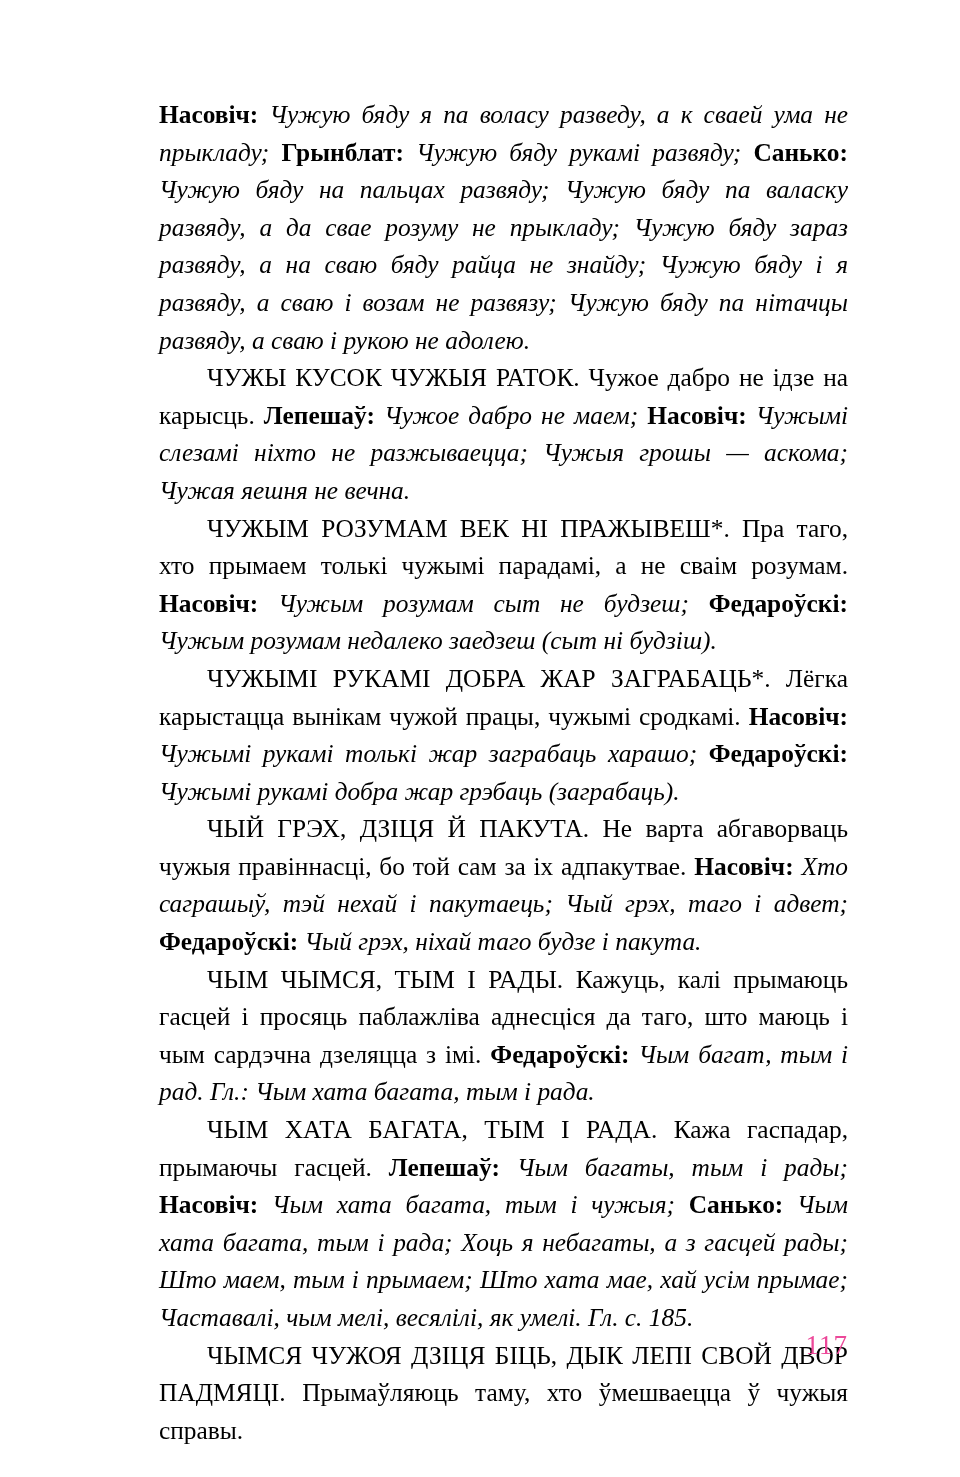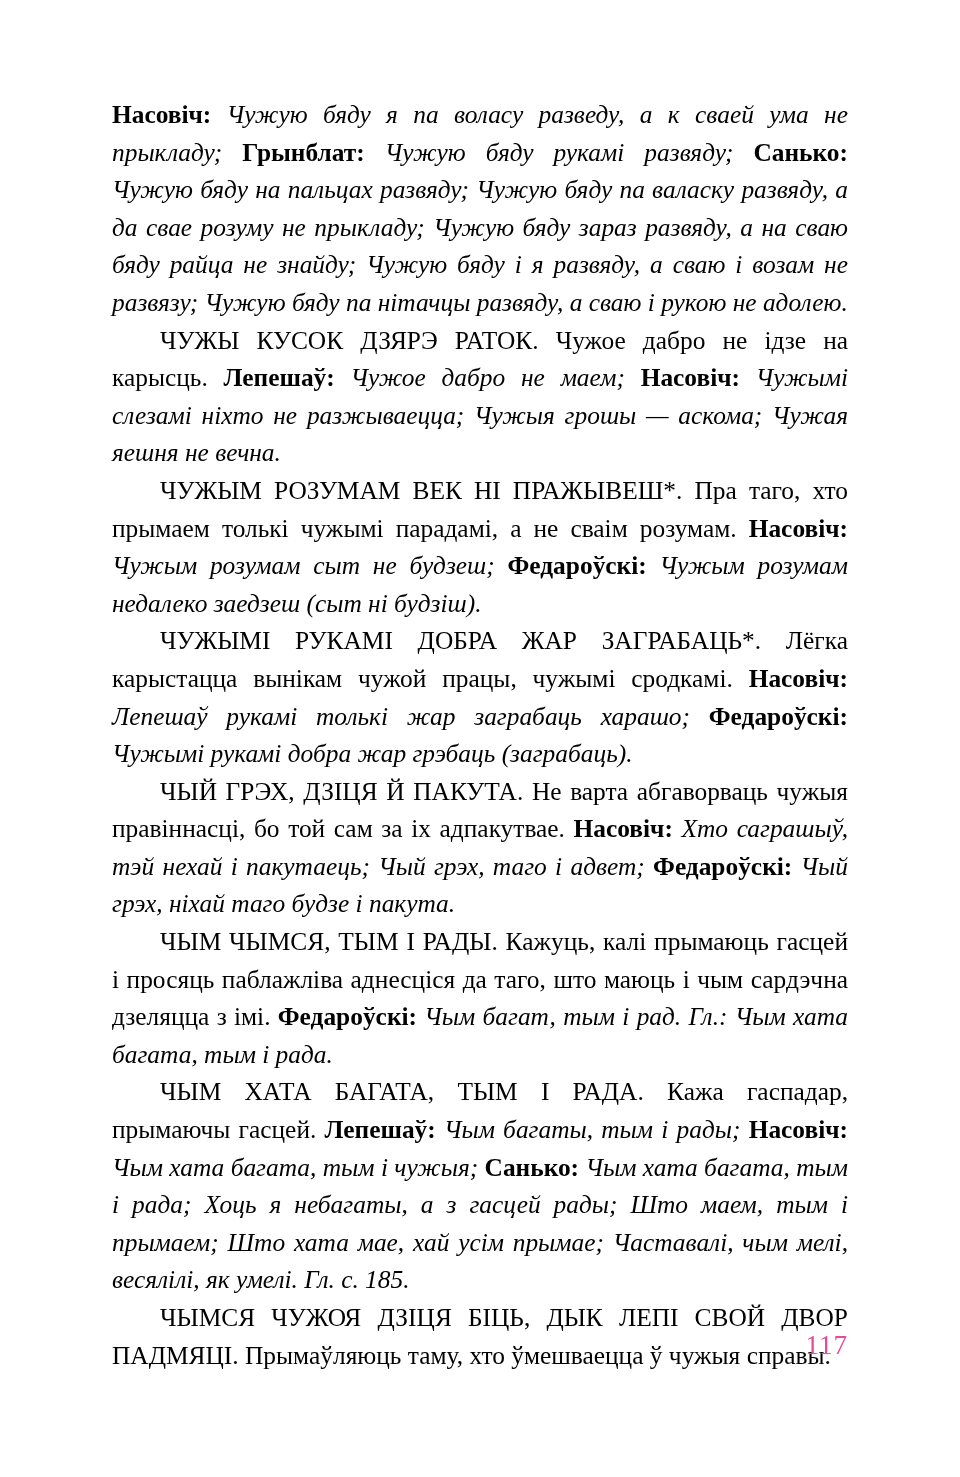--- a/index.html
+++ b/index.html
@@ -35,21 +35,21 @@
     padding: 0;
     text-align: justify;
   }
   .textblock p.indent {
     text-indent: 48px;
   }
   .textblock p.noindent {
     text-indent: 0;
   }
   
-  .textblock p { text-align-last: left; }
+  .textblock p { text-align-last: left; margin-left: 47px; }
 
   .hw {
     
     font-weight: 400;
     font-style: normal;
   }
   .src {
     
     font-weight: 700;
     font-style: normal;
@@ -87,42 +87,42 @@
     <p class="noindent">
       <span class="src">Насовіч:</span>
       <span class="cit">Чужую бяду я па воласу разведу, а к сваей ума не прыкладу;</span>
       <span class="src">Грынблат:</span>
       <span class="cit">Чужую бяду рукамі развяду;</span>
       <span class="src">Санько:</span>
       <span class="cit">Чужую бяду на пальцах развяду; Чужую бяду па валаску развяду, а да свае розуму не прыкладу; Чужую бяду зараз развяду, а на сваю бяду райца не знайду; Чужую бяду і я развяду, а сваю і возам не развязу; Чужую бяду па нітачцы развяду, а сваю і рукою не адолею.</span>
     </p>
 
     <p class="indent">
-      <span class="hw">ЧУЖЫ КУСОК ДЗЯРЭ РАТОК.</span>
+      <span class="hw">ЧУЖЫ КУСОК ЧУЖЫЯ РАТОК.</span>
       <span class="gloss">Чужое дабро не ідзе на карысць.</span>
       <span class="src">Лепешаў:</span>
       <span class="cit">Чужое дабро не маем;</span>
       <span class="src">Насовіч:</span>
       <span class="cit">Чужымі слезамі ніхто не разжываецца; Чужыя грошы — аскома; Чужая яешня не вечна.</span>
     </p>
 
     <p class="indent">
       <span class="hw">ЧУЖЫМ РОЗУМАМ ВЕК НІ ПРАЖЫВЕШ</span><span class="ast">*</span>.
       <span class="gloss">Пра таго, хто прымаем толькі чужымі парадамі, а не сваім розумам.</span>
       <span class="src">Насовіч:</span>
       <span class="cit">Чужым розумам сыт не будзеш;</span>
       <span class="src">Федароўскі:</span>
       <span class="cit">Чужым розумам недалеко заедзеш (сыт ні будзіш).</span>
     </p>
 
     <p class="indent">
       <span class="hw">ЧУЖЫМІ РУКАМІ ДОБРА ЖАР ЗАГРАБАЦЬ</span><span class="ast">*</span>.
       <span class="gloss">Лёгка карыстацца вынікам чужой працы, чужымі сродкамі.</span>
       <span class="src">Насовіч:</span>
-      <span class="cit">Лепешаў рукамі толькі жар заграбаць харашо;</span>
+      <span class="cit">Чужымі рукамі толькі жар заграбаць харашо;</span>
       <span class="src">Федароўскі:</span>
       <span class="cit">Чужымі рукамі добра жар грэбаць (заграбаць).</span>
     </p>
 
 
     <p class="indent">
       <span class="hw">ЧЫЙ ГРЭХ, ДЗІЦЯ Й ПАКУТА.</span>
       <span class="gloss">Не варта абгаворваць чужыя правіннасці, бо той сам за іх адпакутвае.</span>
       <span class="src">Насовіч:</span>
       <span class="cit">Хто саграшыў, тэй нехай і пакутаець; Чый грэх, таго і адвет;</span>

